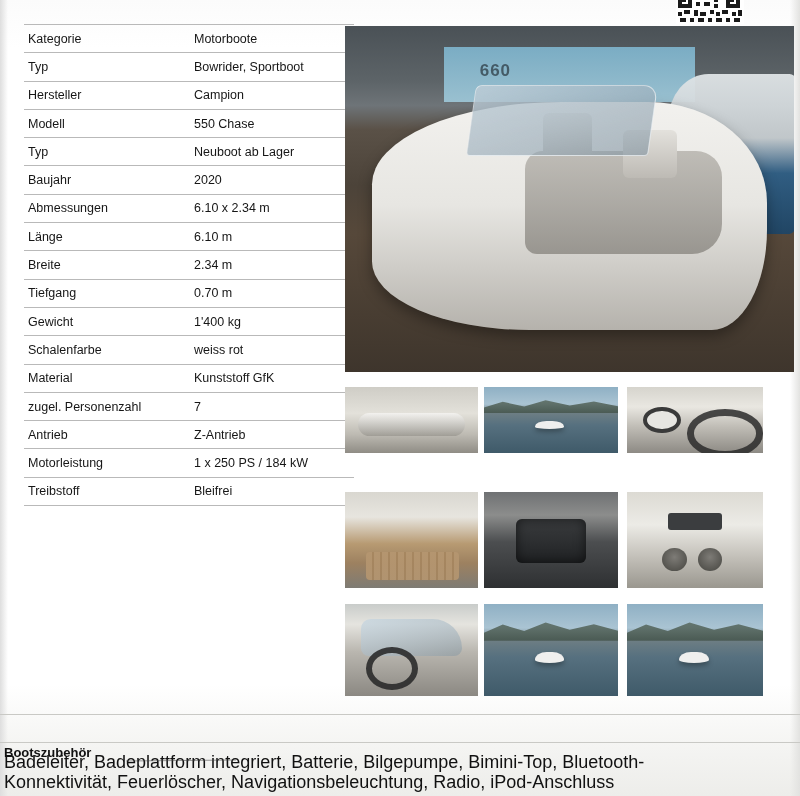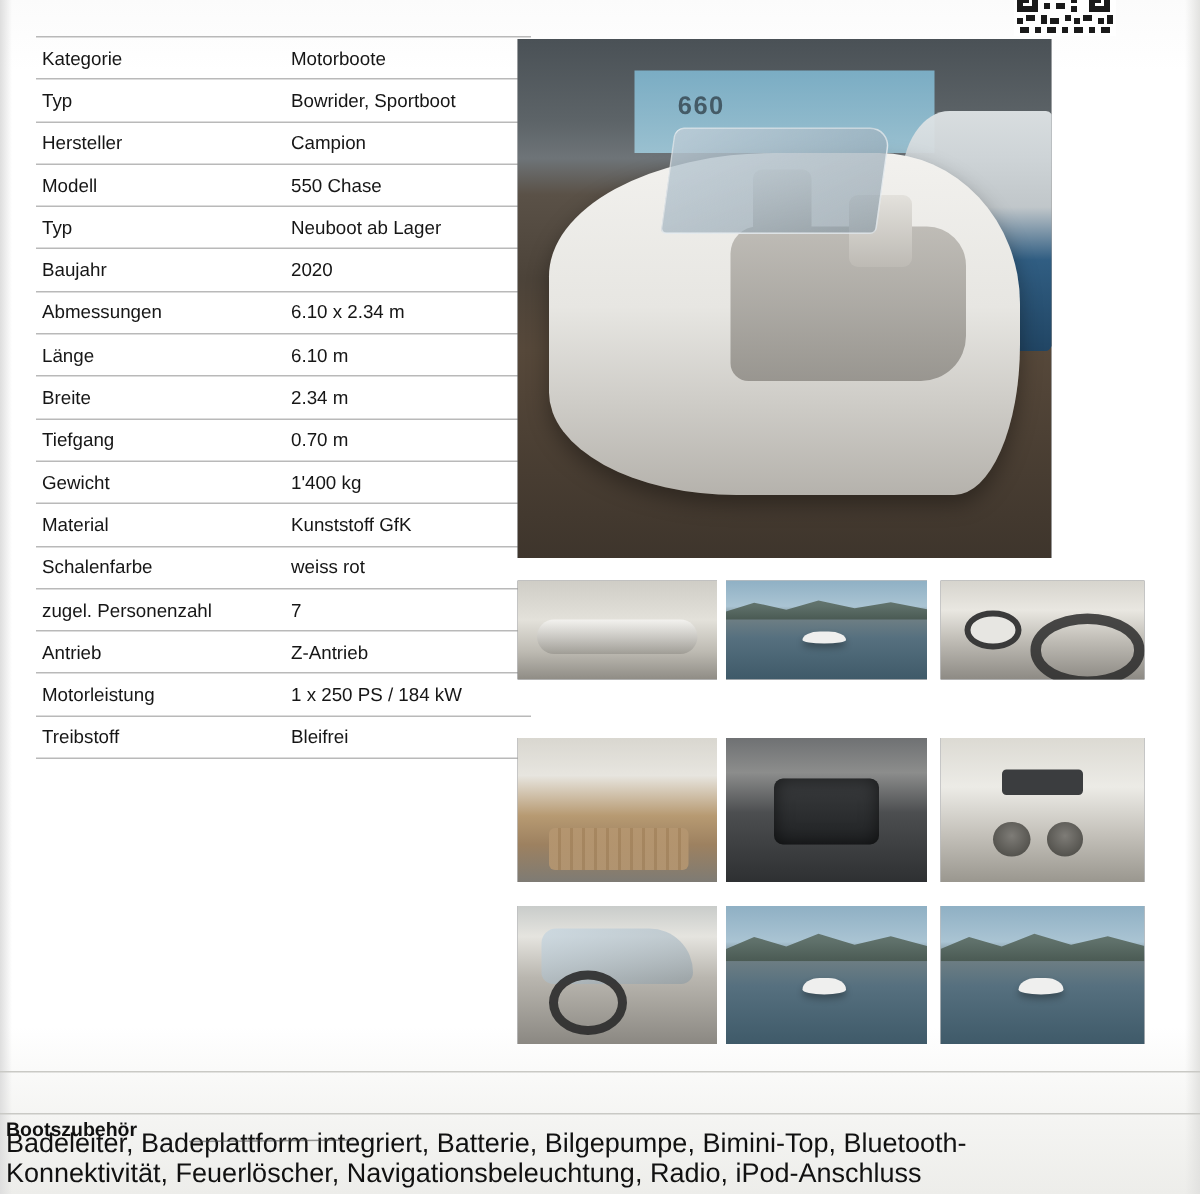--- a/index.html
+++ b/index.html
@@ -67,21 +67,21 @@
   }
   .spec-table td.k { width: 158px; }
   .spec-table td.v { padding-left: 8px; }
   .spec-table tr:first-child td { border-top: 1px solid #b9b9b9; }
 
   
   .hero {
     position: absolute;
     left: 345px;
     top: 26px;
-    width: 356px;
+    width: 449px;
     height: 346px;
     overflow: hidden;
     background: #6b6f72;
   }
   .thumb {
     position: absolute;
     overflow: hidden;
     background: #7a7d80;
   }
 
@@ -400,26 +400,26 @@
       </tr>
       <tr>
         <td class="k">Tiefgang</td>
         <td class="v">0.70 m</td>
       </tr>
       <tr>
         <td class="k">Gewicht</td>
         <td class="v">1'400 kg</td>
       </tr>
       <tr>
+        <td class="k">Schalenfarbe</td>
+        <td class="v">weiss rot</td>
+      </tr>
+      <tr>
         <td class="k">Material</td>
         <td class="v">Kunststoff GfK</td>
-      </tr>
-      <tr>
-        <td class="k">Schalenfarbe</td>
-        <td class="v">weiss rot</td>
       </tr>
       <tr>
         <td class="k">zugel. Personenzahl</td>
         <td class="v">7</td>
       </tr>
       <tr>
         <td class="k">Antrieb</td>
         <td class="v">Z-Antrieb</td>
       </tr>
       <tr>

